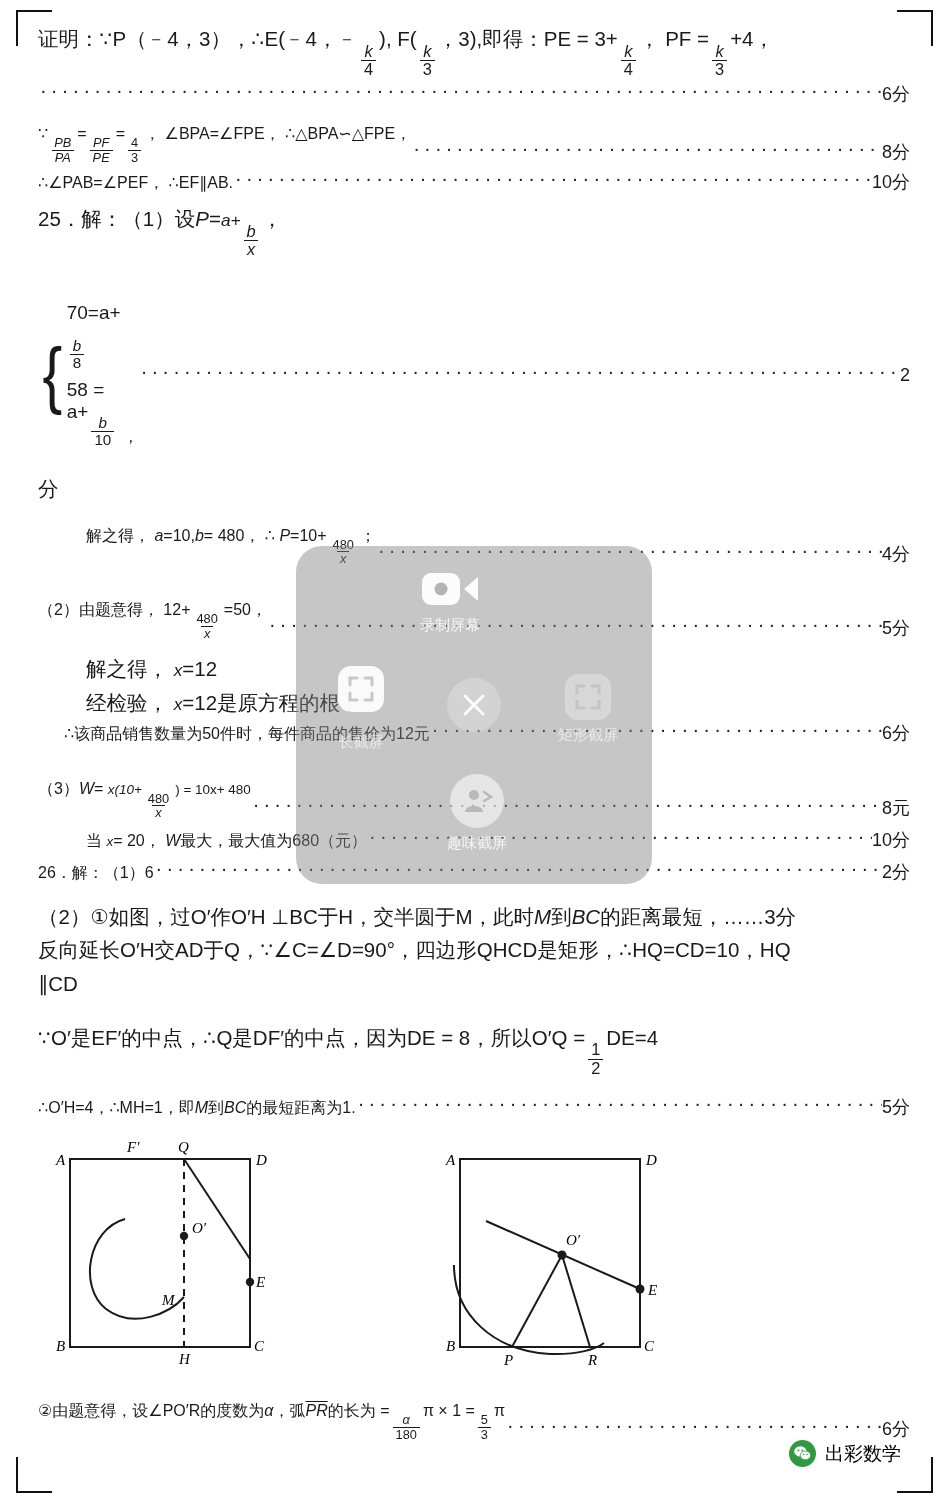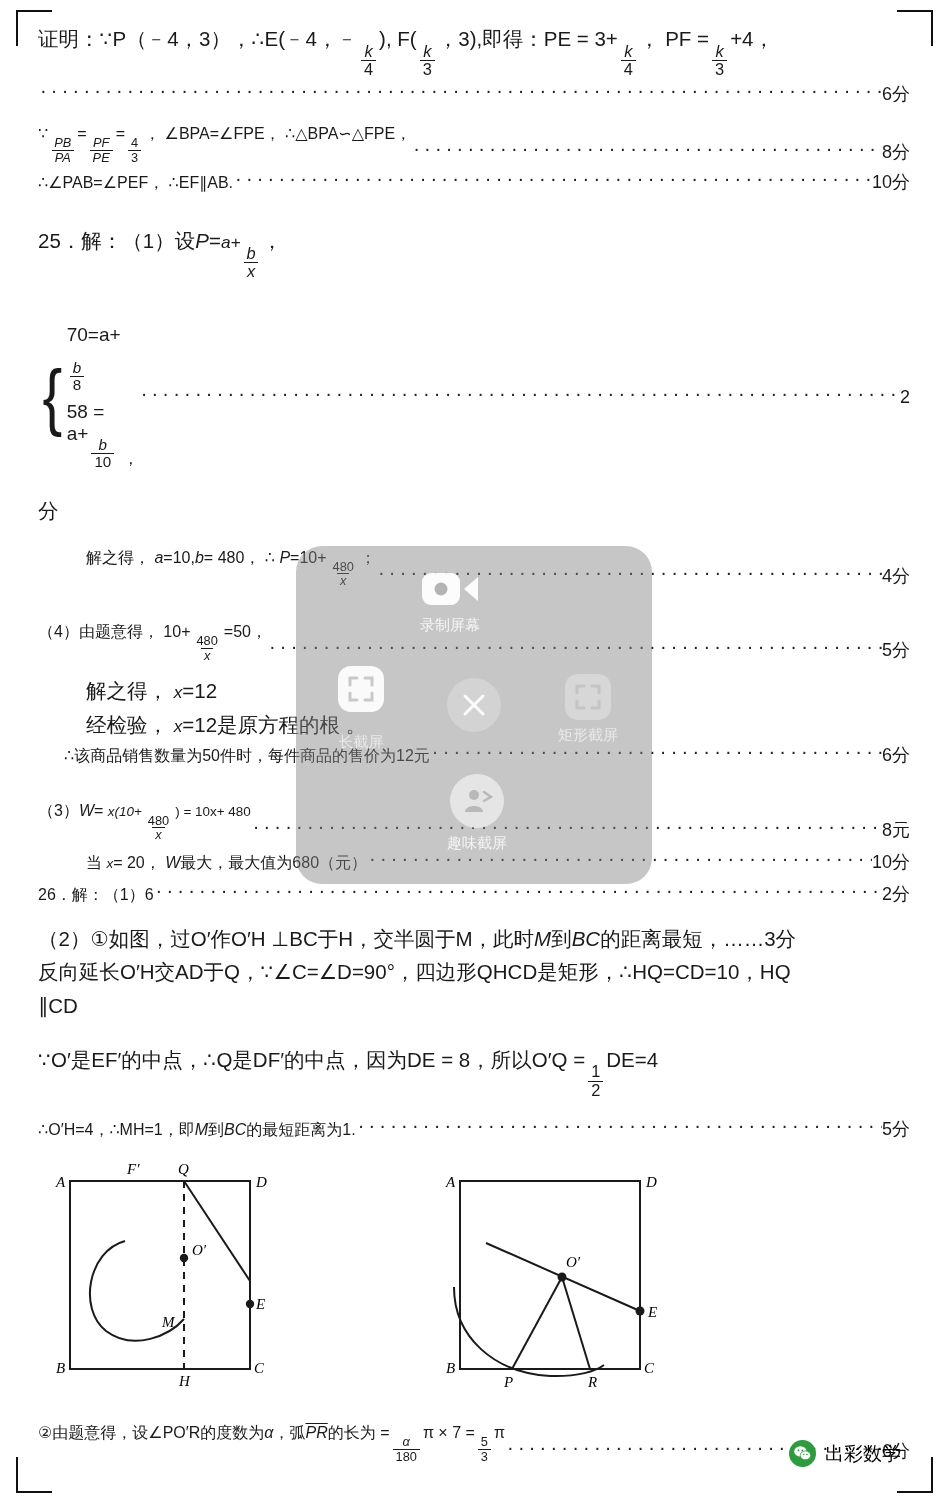--- a/index.html
+++ b/index.html
@@ -128,21 +128,21 @@
       <span class="dots">···········································································································································································</span>
       <span class="score">8分</span>
     </div>
 
     <div class="row" style="margin-top:6px;">
       <span class="txt">∴∠PAB=∠PEF， ∴EF∥AB.</span>
       <span class="dots">···········································································································································································</span>
       <span class="score">10分</span>
     </div>
 
-    <div class="line" style="margin-top:32px;">
+    <div class="line" style="margin-top:10px;">
       <span>25．解：（1）设</span><span class="it">P</span><span>=</span><span class="small it">a+</span><span class="frac">
           <span class="num it">b</span>
           <span class="den it">x</span>
         </span><span>，</span>
     </div>
 
     <div class="row" style="margin-top:44px;align-items:center;">
       <span class="sys">
         <span class="brace">{</span>
         <span class="eqs">
@@ -171,21 +171,21 @@
             <span class="num">480</span>
             <span class="den it">x</span>
           </span><span>；</span>
       </span>
       <span class="dots">···········································································································································································</span>
       <span class="score">4分</span>
     </div>
 
     <div class="row" style="margin-top:34px;">
       <span class="txt">
-        <span>（4）由题意得，  10+</span><span class="frac">
+        <span>（2）由题意得，  12+</span><span class="frac">
             <span class="num">480</span>
             <span class="den it">x</span>
           </span><span>=50，</span>
       </span>
       <span class="dots">···········································································································································································</span>
       <span class="score">5分</span>
     </div>
 
     <div class="line indent1" style="margin-top:14px;">
       <span>解之得，</span> <span class="small it">x</span><span>=12</span>
@@ -284,21 +284,21 @@
         <text x="150" y="228" font-size="15" font-style="italic" font-family="Liberation Serif, serif">R</text>
         <text x="128" y="108" font-size="15" font-style="italic" font-family="Liberation Serif, serif">O′</text>
       </svg>
     </div>
 
     <div class="row" style="margin-top:32px;">
       <span class="txt">
         <span>②由题意得，设∠PO′R的度数为</span><span class="it">α</span><span>，弧</span><span class="it" style="text-decoration:overline">PR</span><span>的长为 =</span><span class="frac">
             <span class="num it">α</span>
             <span class="den">180</span>
-          </span><span>π × 7 =</span><span class="frac">
+          </span><span>π × 1 =</span><span class="frac">
             <span class="num">5</span>
             <span class="den">3</span>
           </span><span>π</span>
       </span>
       <span class="dots">···········································································································································································</span>
       <span class="score">6分</span>
     </div>
 
     <div class="line" style="margin-top:34px;">
       

